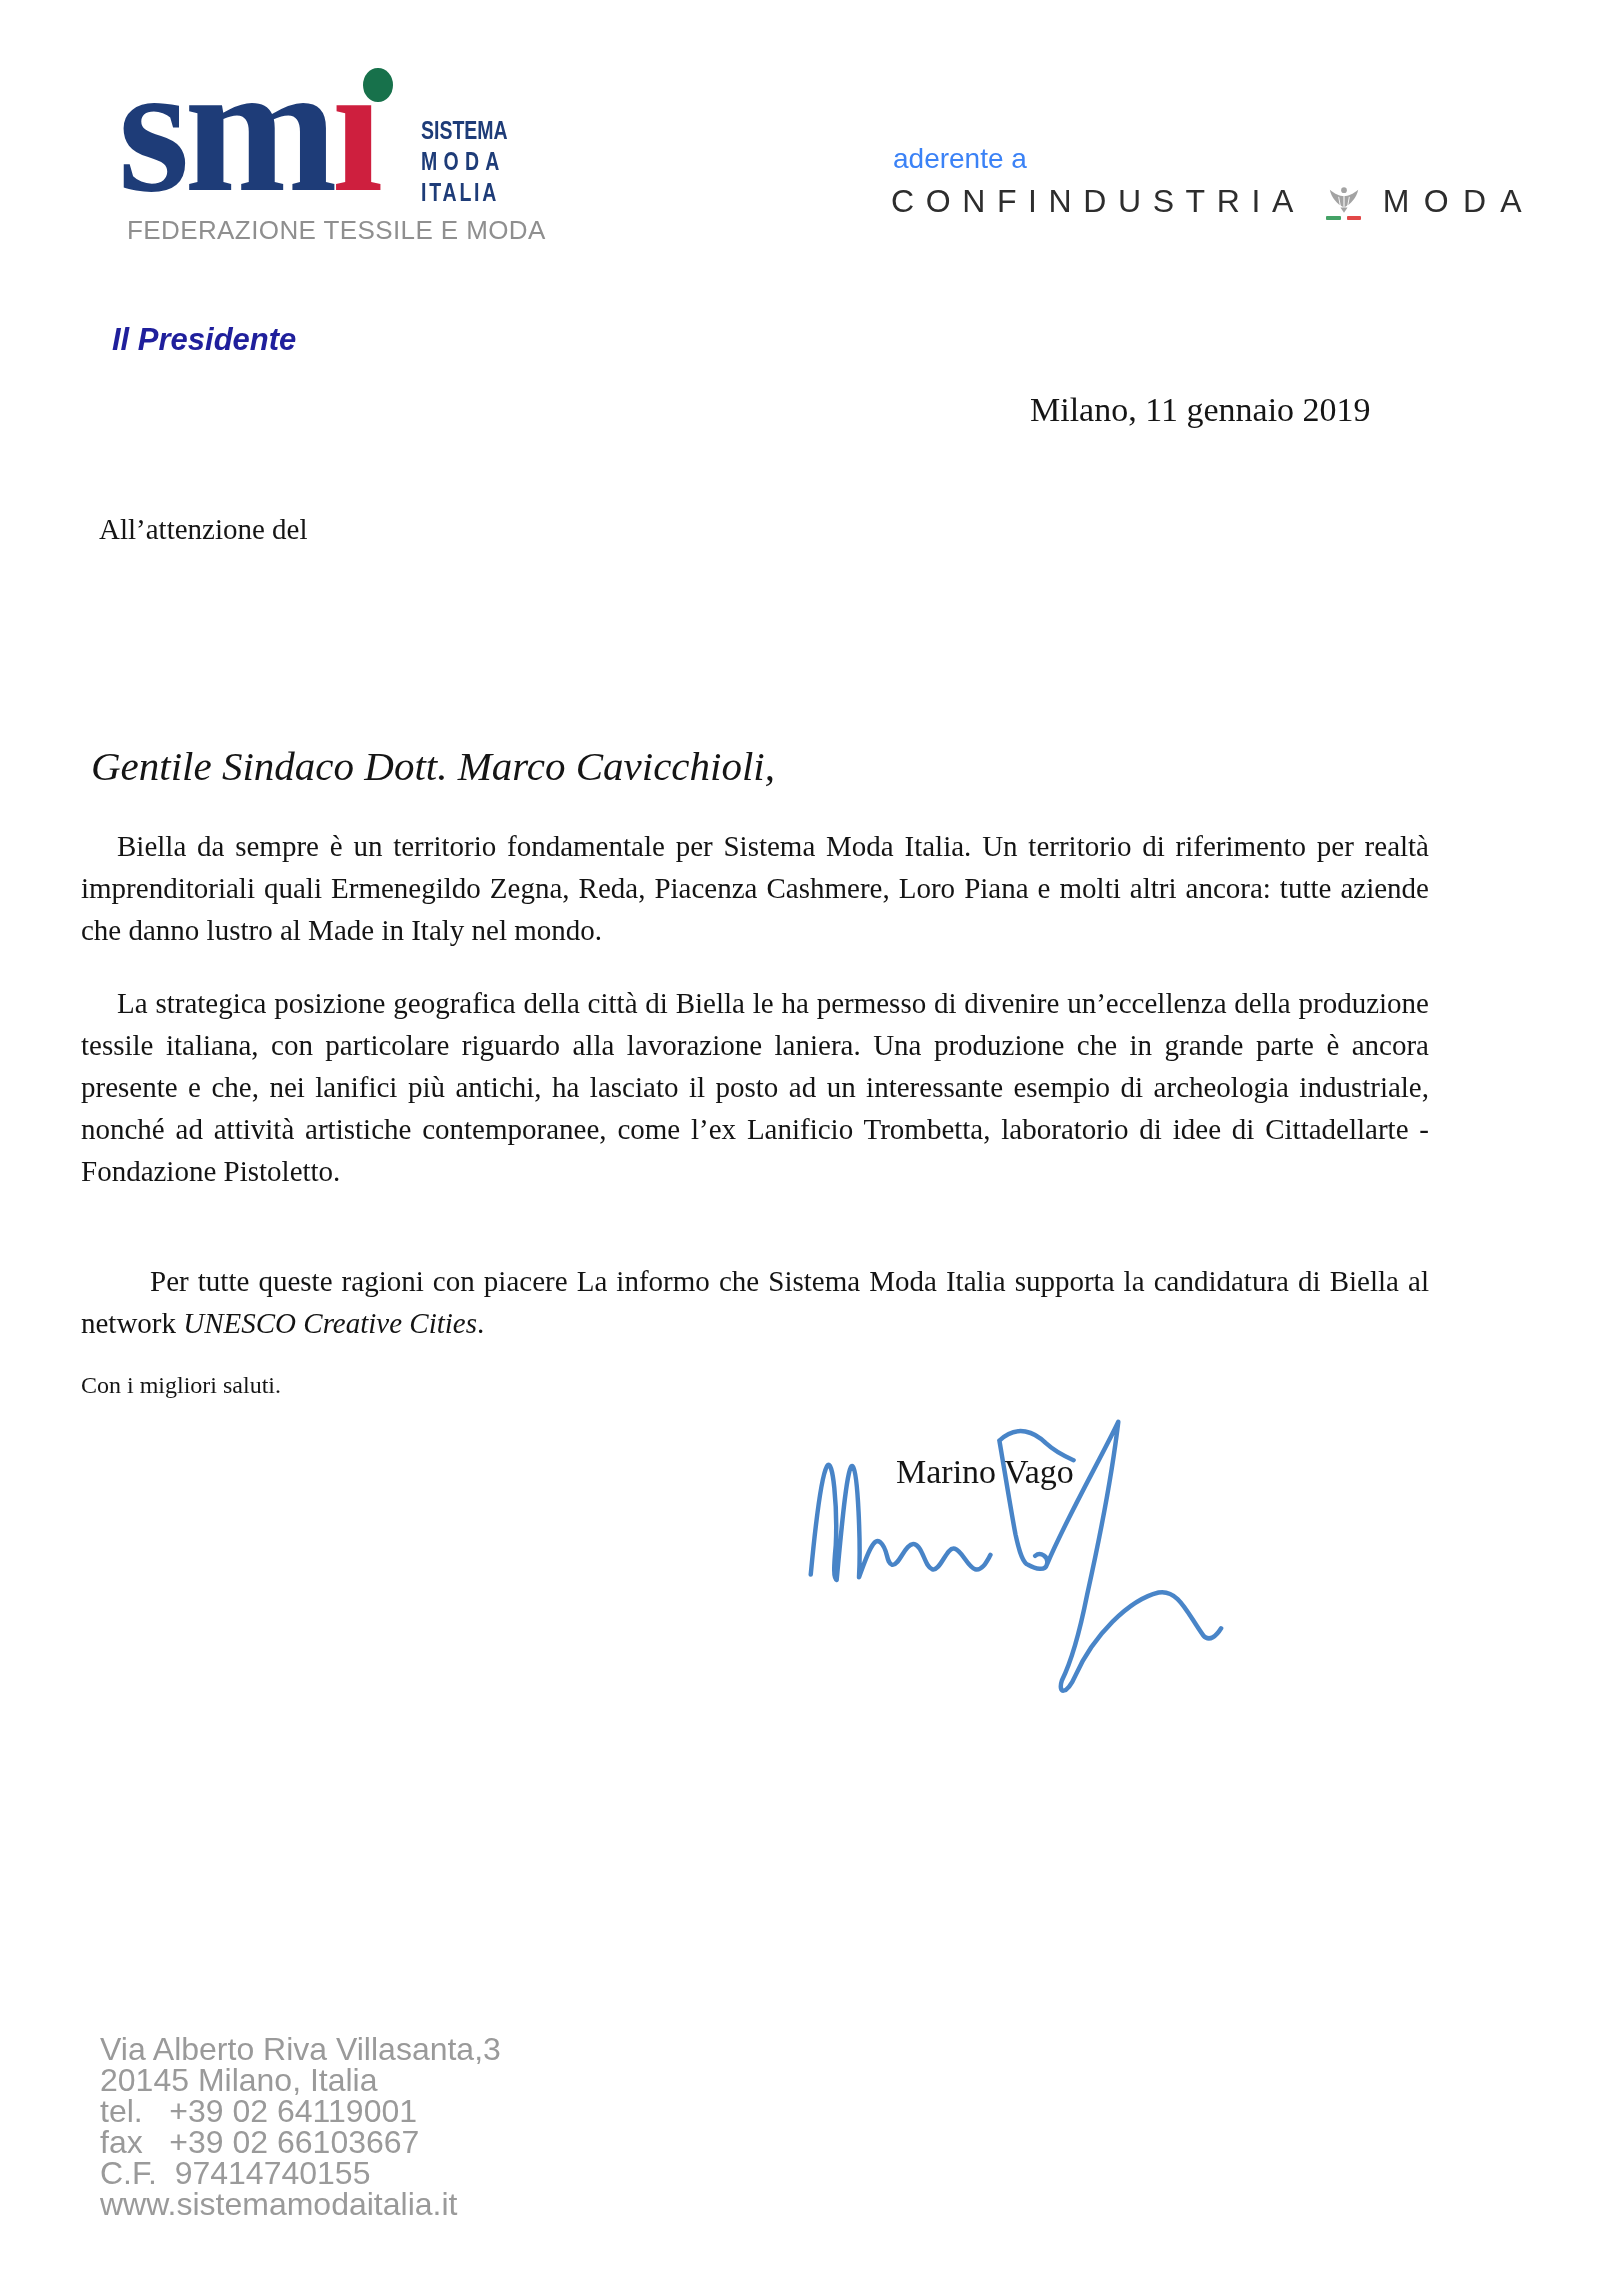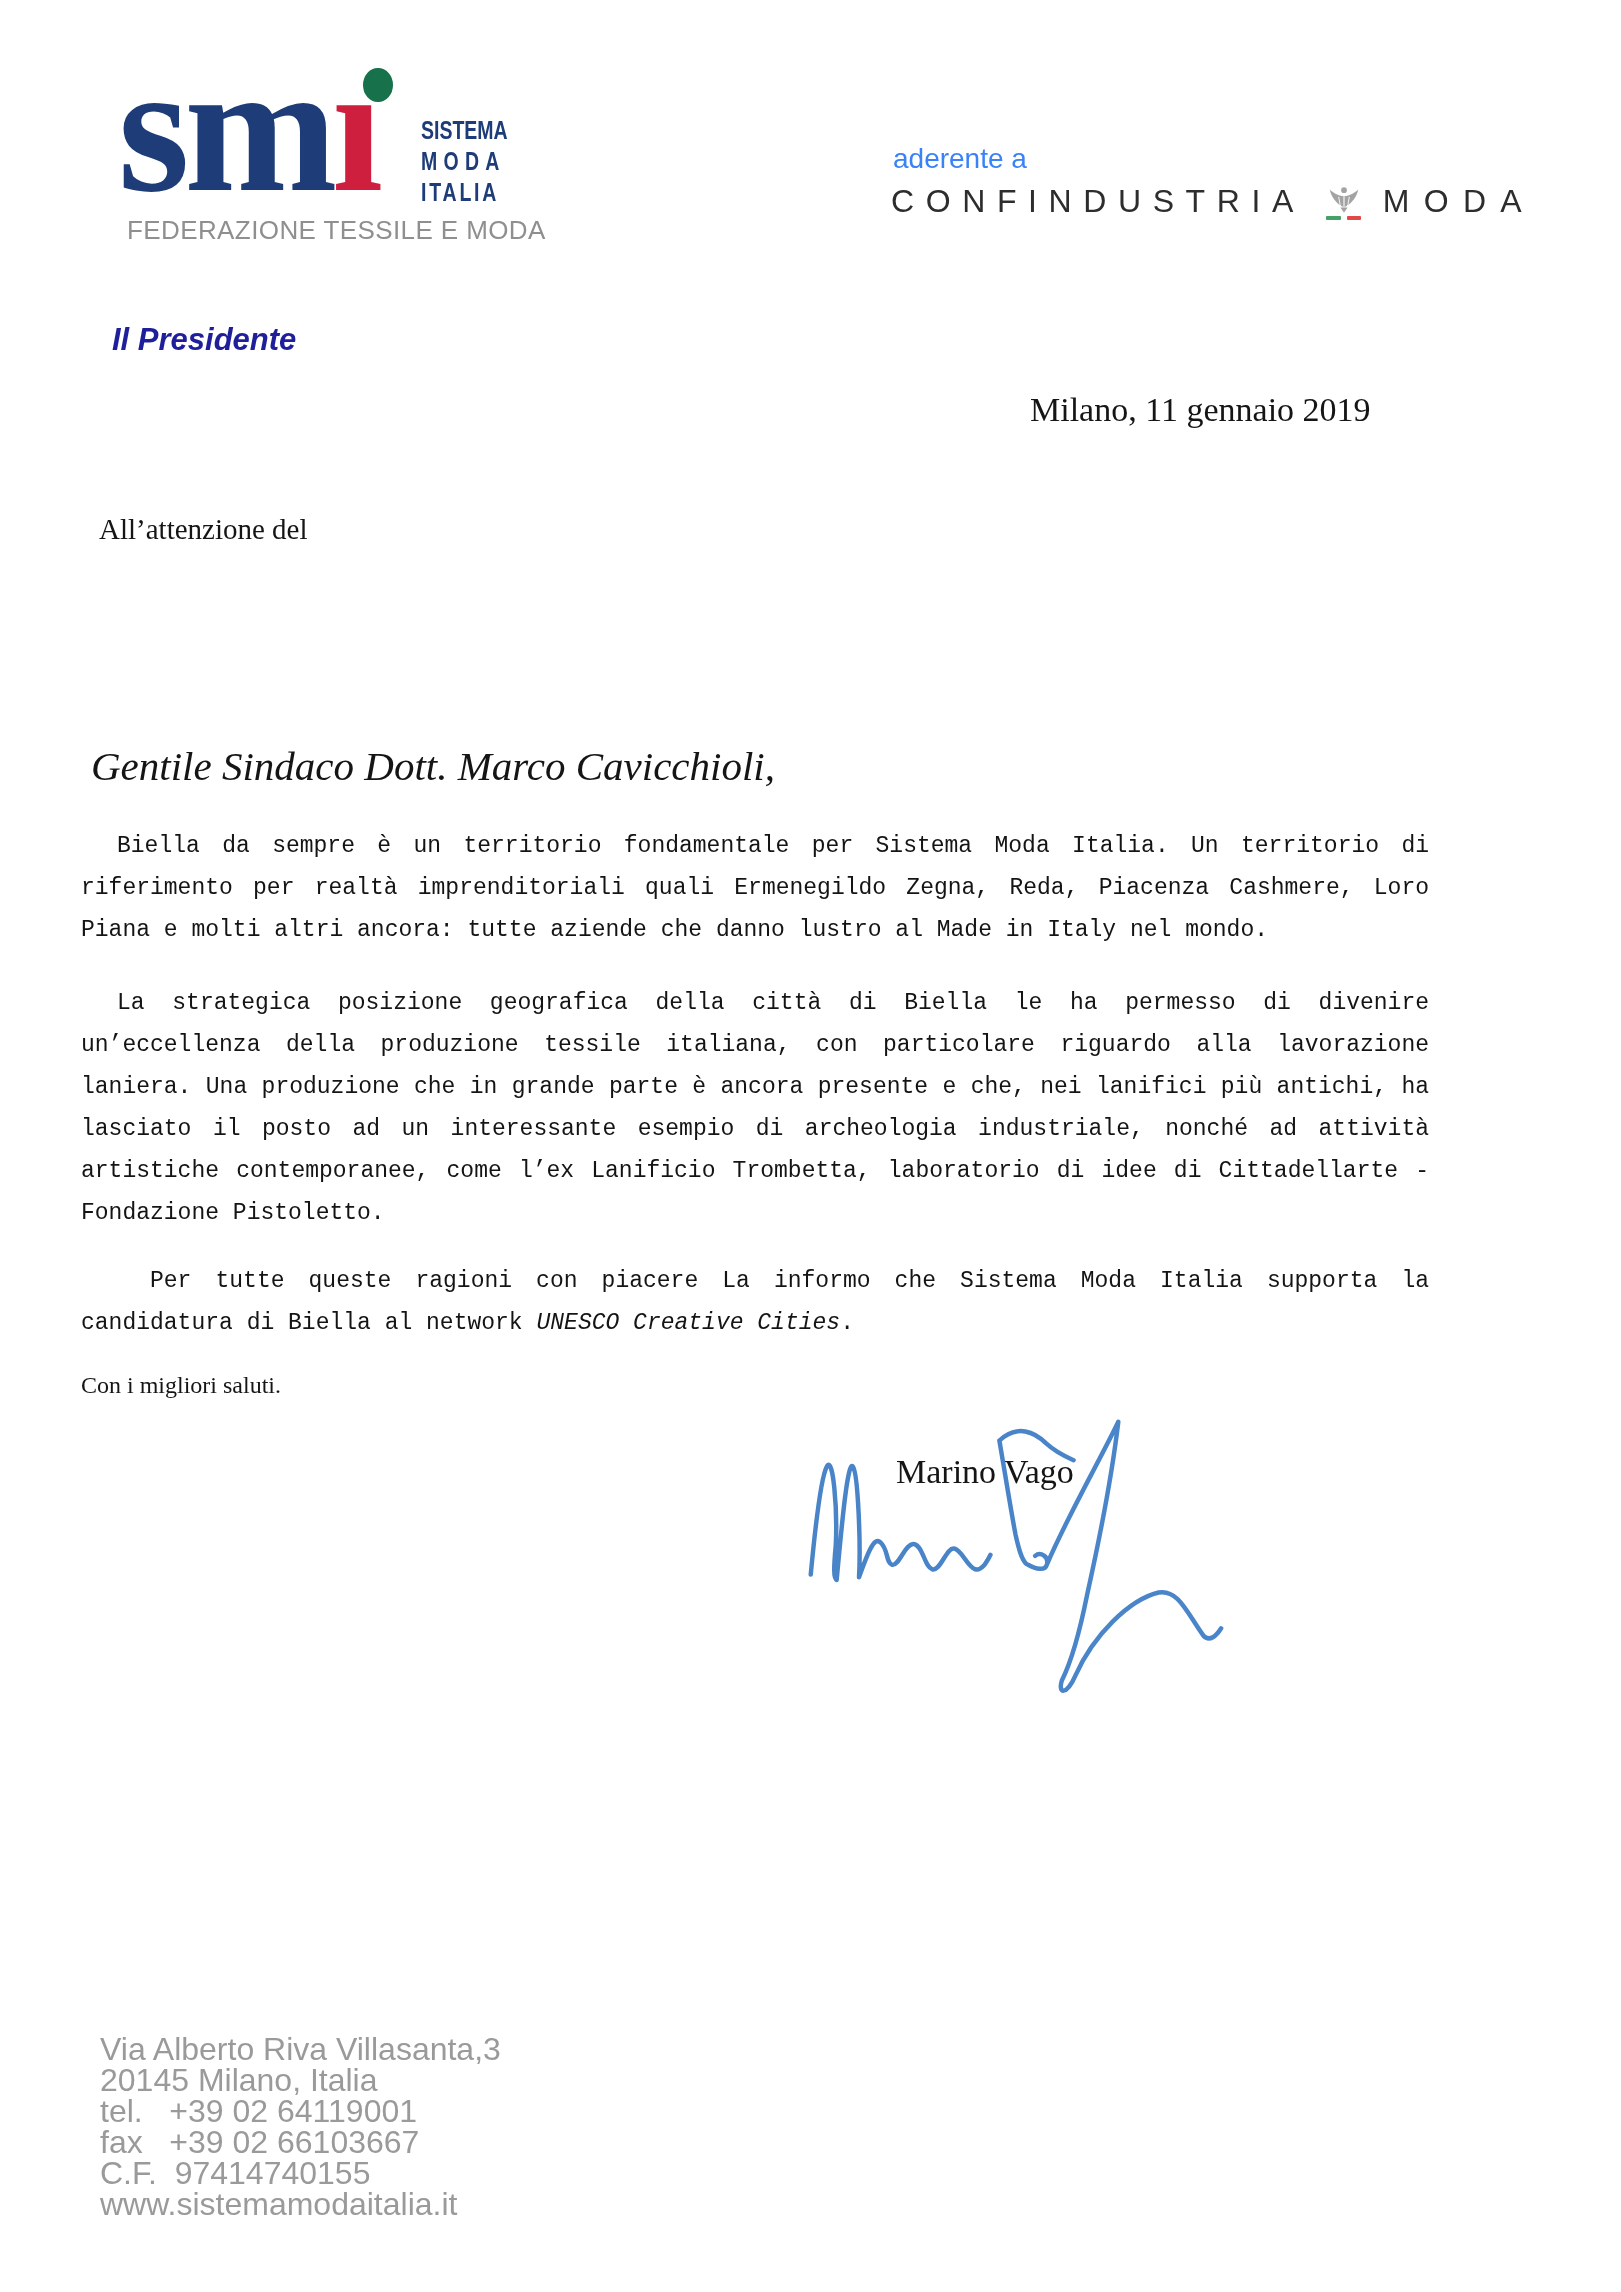--- a/index.html
+++ b/index.html
@@ -60,22 +60,22 @@
     font-family:"Liberation Sans",sans-serif;font-weight:bold;font-style:italic;
     font-size:31px;color:#1f1f9c;
   }
 
   
   .dateline{left:1030px;top:391px;font-size:34px;}
   .recipient{left:99px;top:508px;font-size:29px;line-height:42px;}
   .recipient .bold{font-weight:bold;}
   .salutation{left:91px;top:742px;font-size:41px;font-style:italic;}
   .para{
-    left:81px;width:1348px;font-size:23px;line-height:42px;
-    text-align:justify;color:#141414;font-family:Liberation Mono, monospace;
+    left:81px;width:1348px;font-size:29px;line-height:42px;
+    text-align:justify;color:#141414;
   }
   .p1{top:825px;text-indent:36px;}
   .p2{top:982px;text-indent:36px;}
   .p3{top:1260px;text-indent:69px;}
   .p3 .em{font-style:italic;}
   .closing{left:81px;top:1372px;font-size:24px;}
   .typed-name{left:896px;top:1453px;font-size:34px;}
   .signature{left:797px;top:1411px;pointer-events:none;}
 
   

